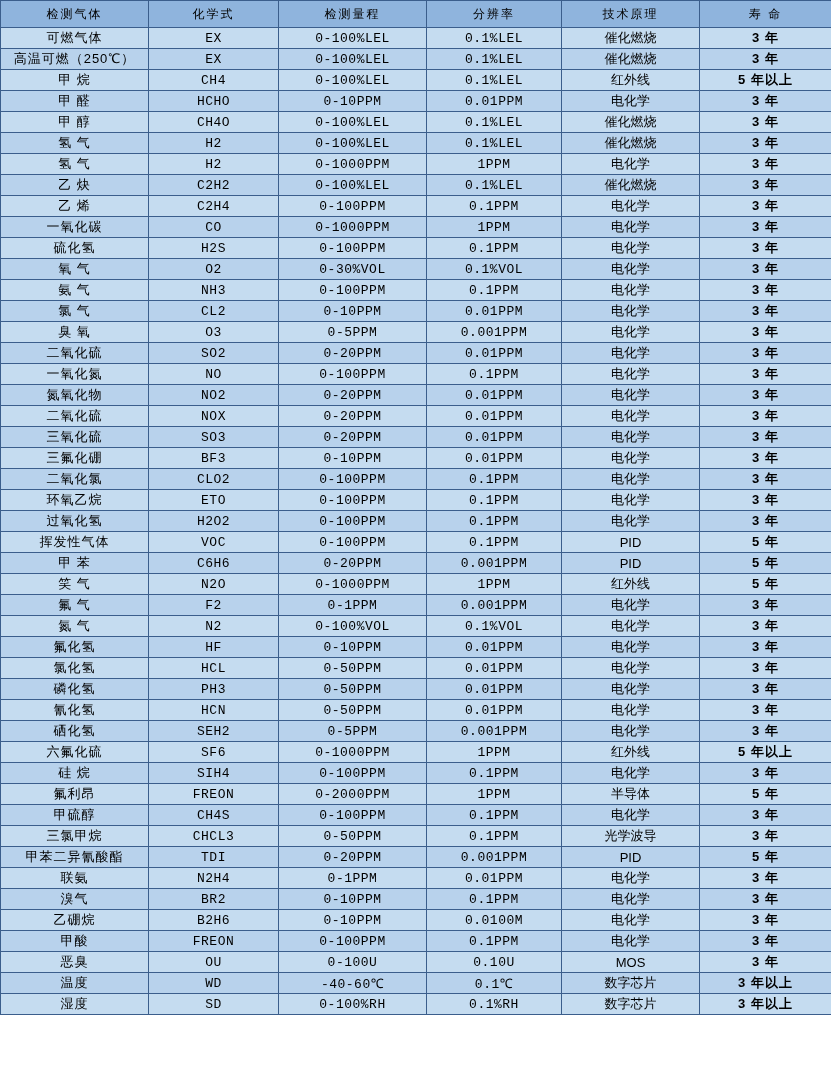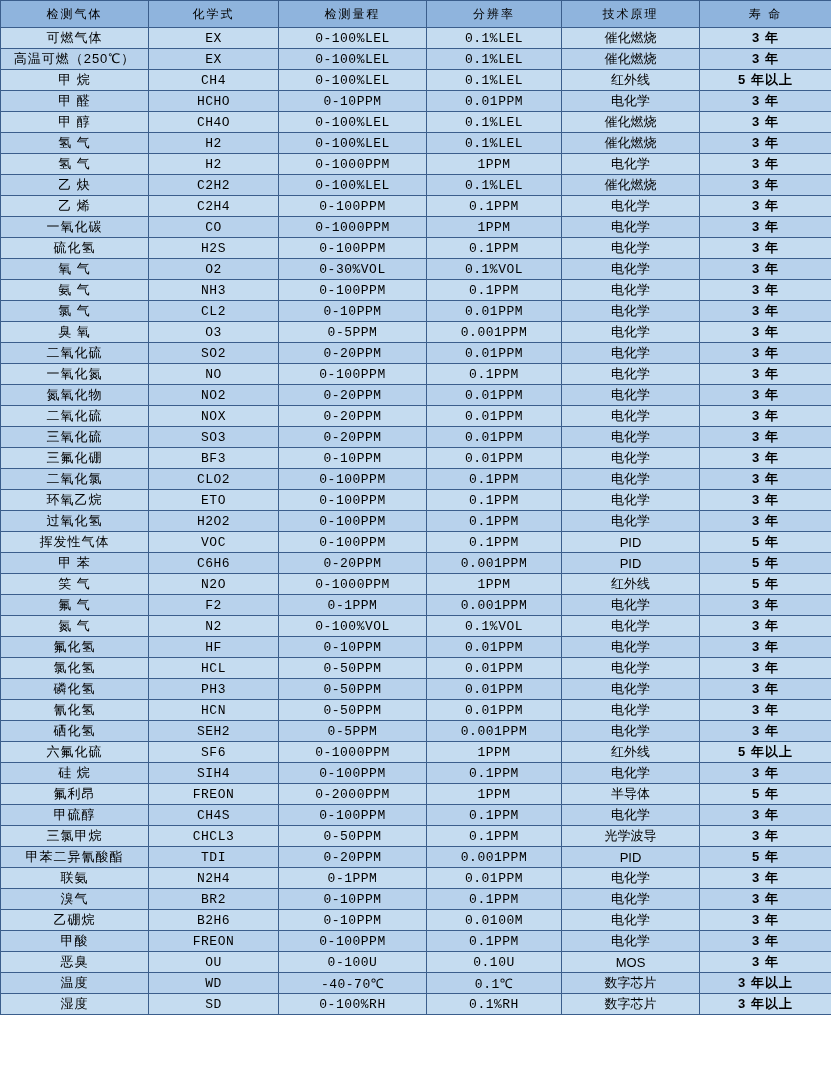--- a/index.html
+++ b/index.html
@@ -441,21 +441,21 @@
         <td class="cell-name">恶臭</td>
         <td class="cell-mono">OU</td>
         <td class="cell-mono">0-100U</td>
         <td class="cell-mono">0.10U</td>
         <td class="cell-principle">MOS</td>
         <td class="cell-life">3 年</td>
       </tr>
       <tr>
         <td class="cell-name">温度</td>
         <td class="cell-mono">WD</td>
-        <td class="cell-mono">-40-70℃</td>
+        <td class="cell-mono">-40-60℃</td>
         <td class="cell-mono">0.1℃</td>
         <td class="cell-principle">数字芯片</td>
         <td class="cell-life">3 年以上</td>
       </tr>
       <tr>
         <td class="cell-name">湿度</td>
         <td class="cell-mono">SD</td>
         <td class="cell-mono">0-100%RH</td>
         <td class="cell-mono">0.1%RH</td>
         <td class="cell-principle">数字芯片</td>

